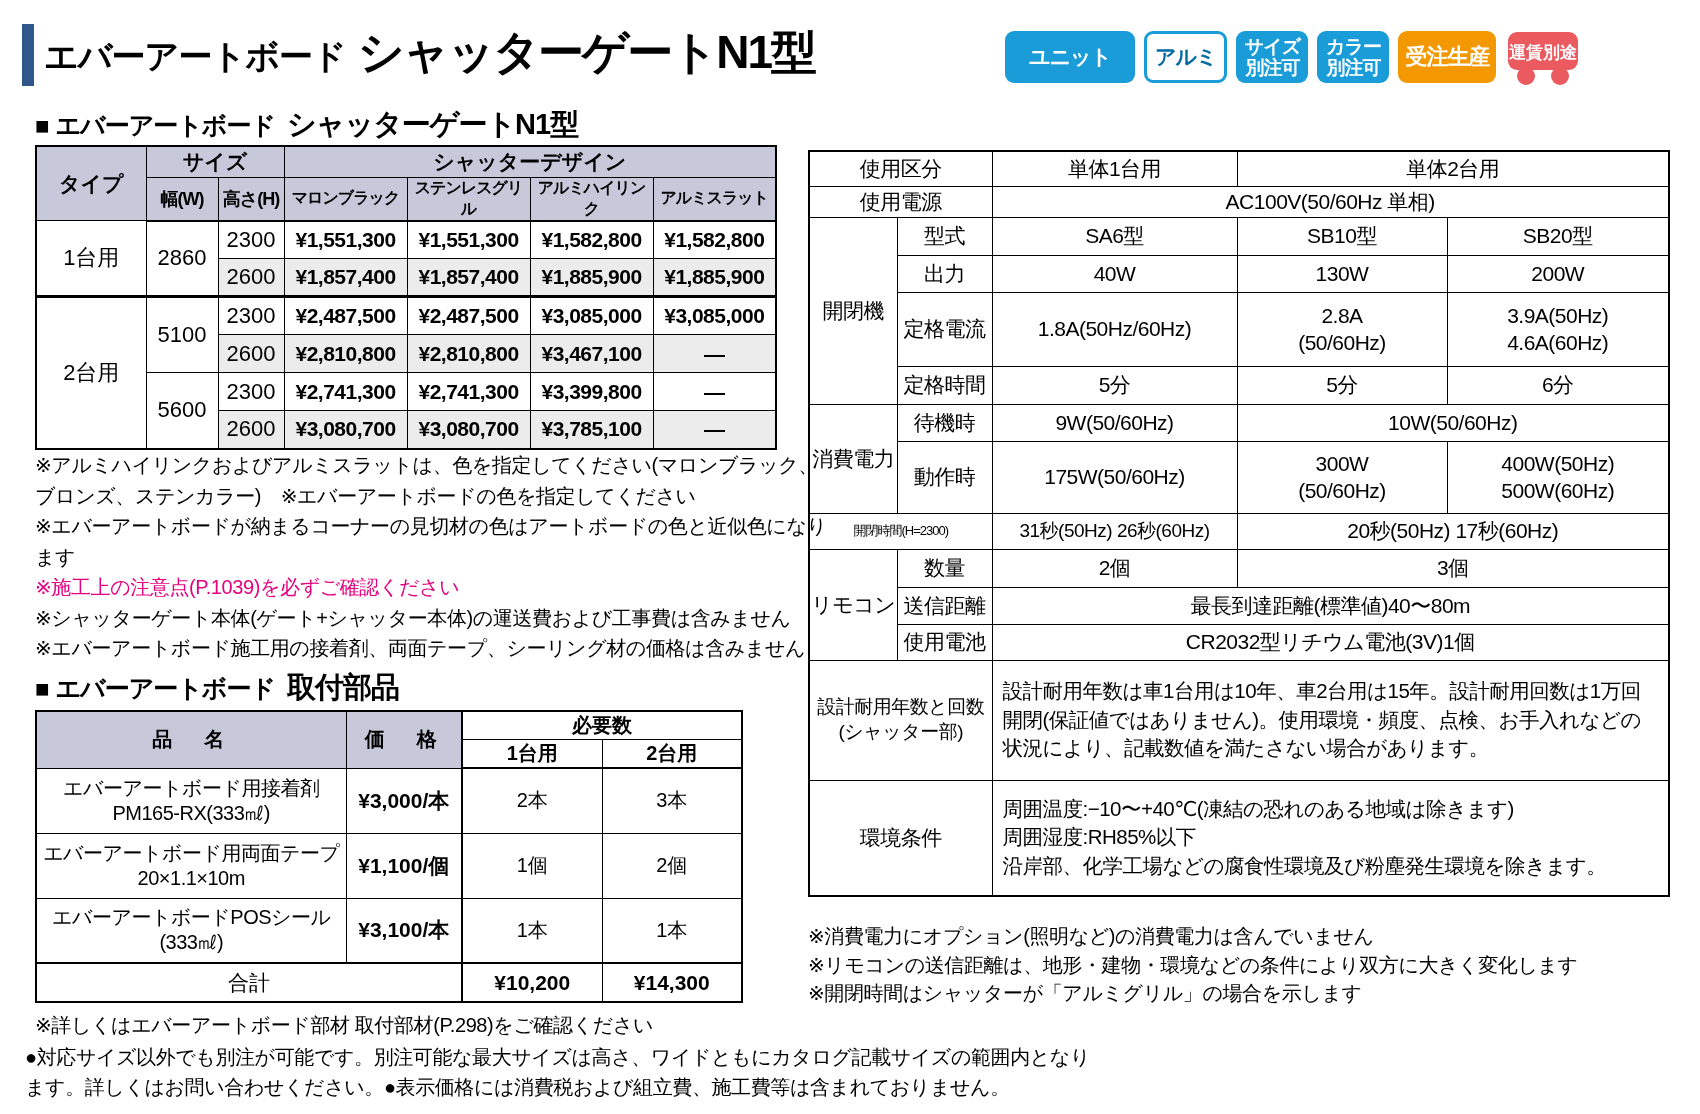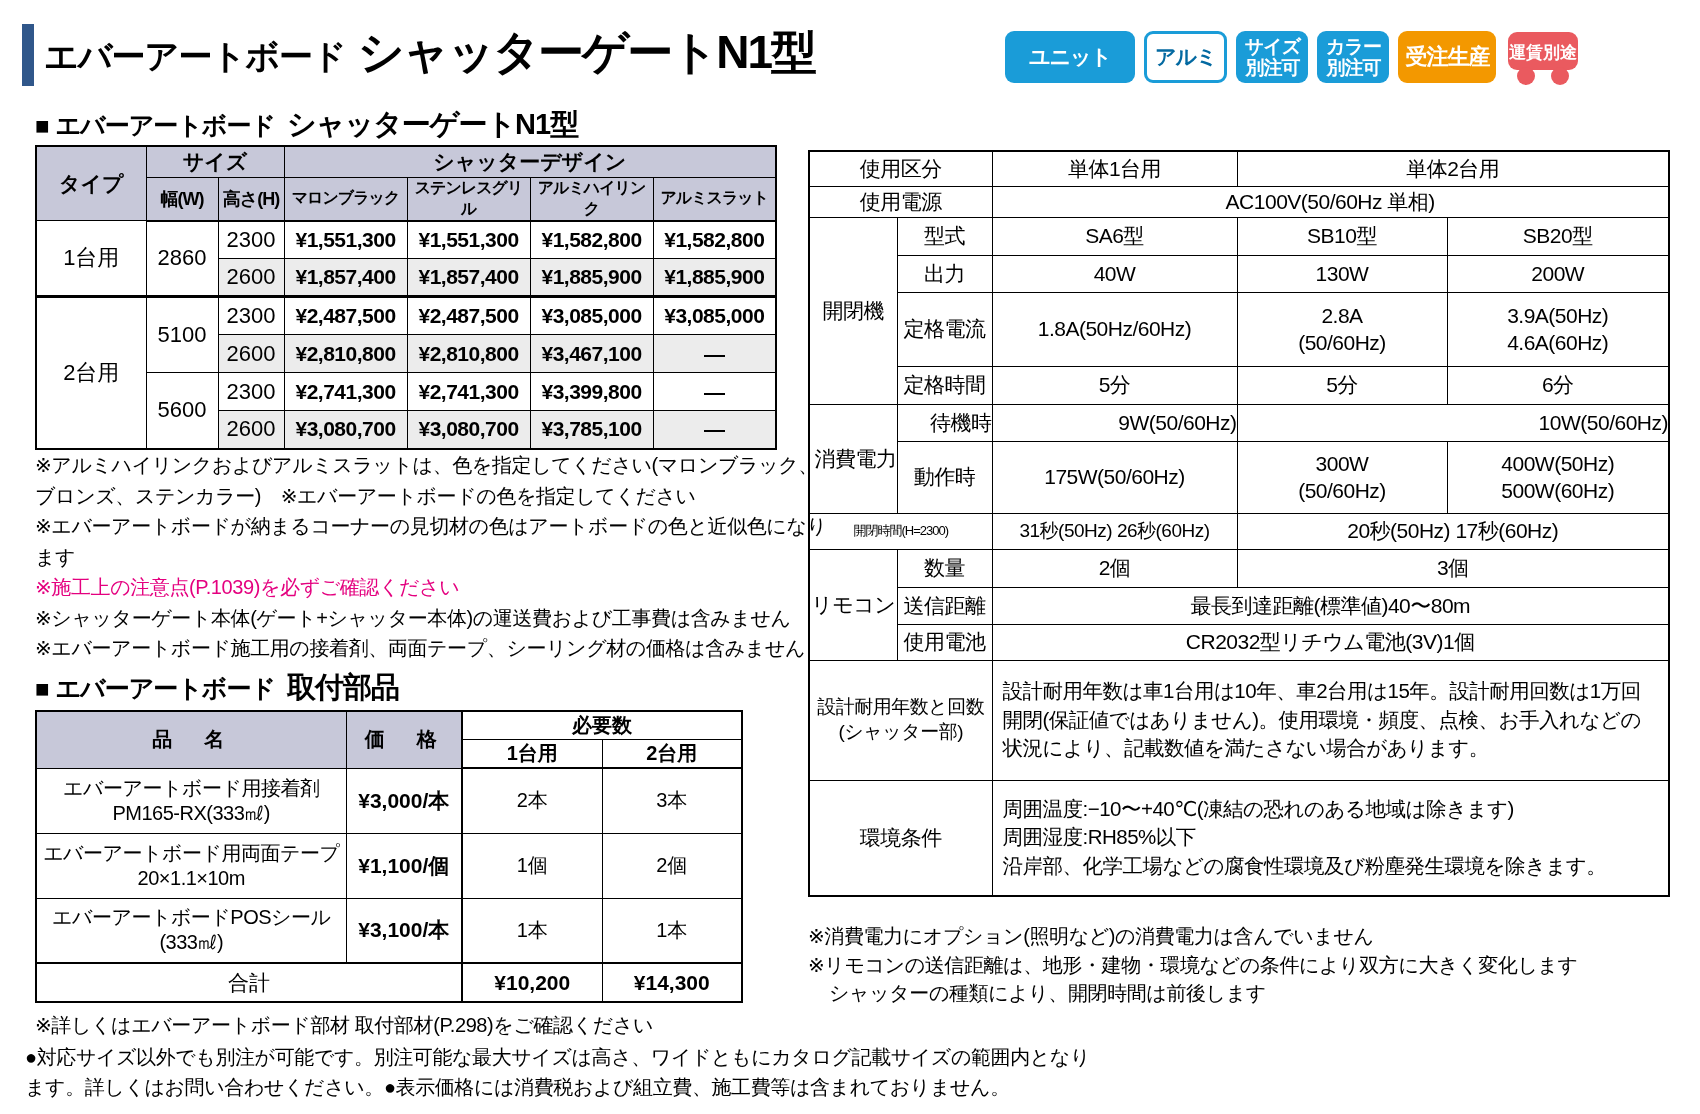--- a/index.html
+++ b/index.html
@@ -68,21 +68,21 @@
 
   
   .spec { position:absolute; left:808px; top:150px; width:860px; border:2px solid #000; }
   .spec th, .spec td { border:1px solid #000; text-align:center; vertical-align:middle; font-weight:normal; font-size:21px; letter-spacing:-0.5px; }
   .spec .pre { white-space:pre-line; line-height:1.3; }
   .spec .ltext { text-align:left; padding:5px 8px 5px 10px; line-height:1.4; font-size:20.5px; white-space:pre-line; }
   .spec .fit  { font-size:13px; letter-spacing:-1px; }
   .spec .sm   { font-size:19px; letter-spacing:-0.5px; }
   tr.r-a td { height:35px; } tr.r-b td { height:31px; } tr.r-c td { height:38px; }
   tr.r-d td { height:37px; } tr.r-e td { height:74px; } tr.r-f td { height:38px; }
-  tr.r-g td { height:37px;text-align:right; } tr.r-h td { height:72px; } tr.r-i td { height:36px; }
+  tr.r-g td { height:37px; } tr.r-h td { height:72px; } tr.r-i td { height:36px; }
   tr.r-j td { height:38px; } tr.r-k td { height:37px; } tr.r-l td { height:36px; }
   tr.r-m td { height:120px; } tr.r-n td { height:116px; }
 </style>
 </head>
 <body>
 
 <div class="page">
 
   <div class="accent-bar"></div>
   <div class="title">
@@ -348,16 +348,16 @@
         <td colspan="3" class="ltext">周囲温度:−10〜+40℃(凍結の恐れのある地域は除きます)
 周囲湿度:RH85%以下
 沿岸部、化学工場などの腐食性環境及び粉塵発生環境を除きます。</td>
       </tr>
     </tbody>
   </table>
 
   <div class="notes spec-notes">
     <div>※消費電力にオプション(照明など)の消費電力は含んでいません</div>
     <div>※リモコンの送信距離は、地形・建物・環境などの条件により双方に大きく変化します</div>
-    <div class="indent">シャッターの種類により、開閉時間は前後します</div>
+    <div>※開閉時間はシャッターが「アルミグリル」の場合を示します</div>
   </div>
 
 </div>
 
 </body></html>

